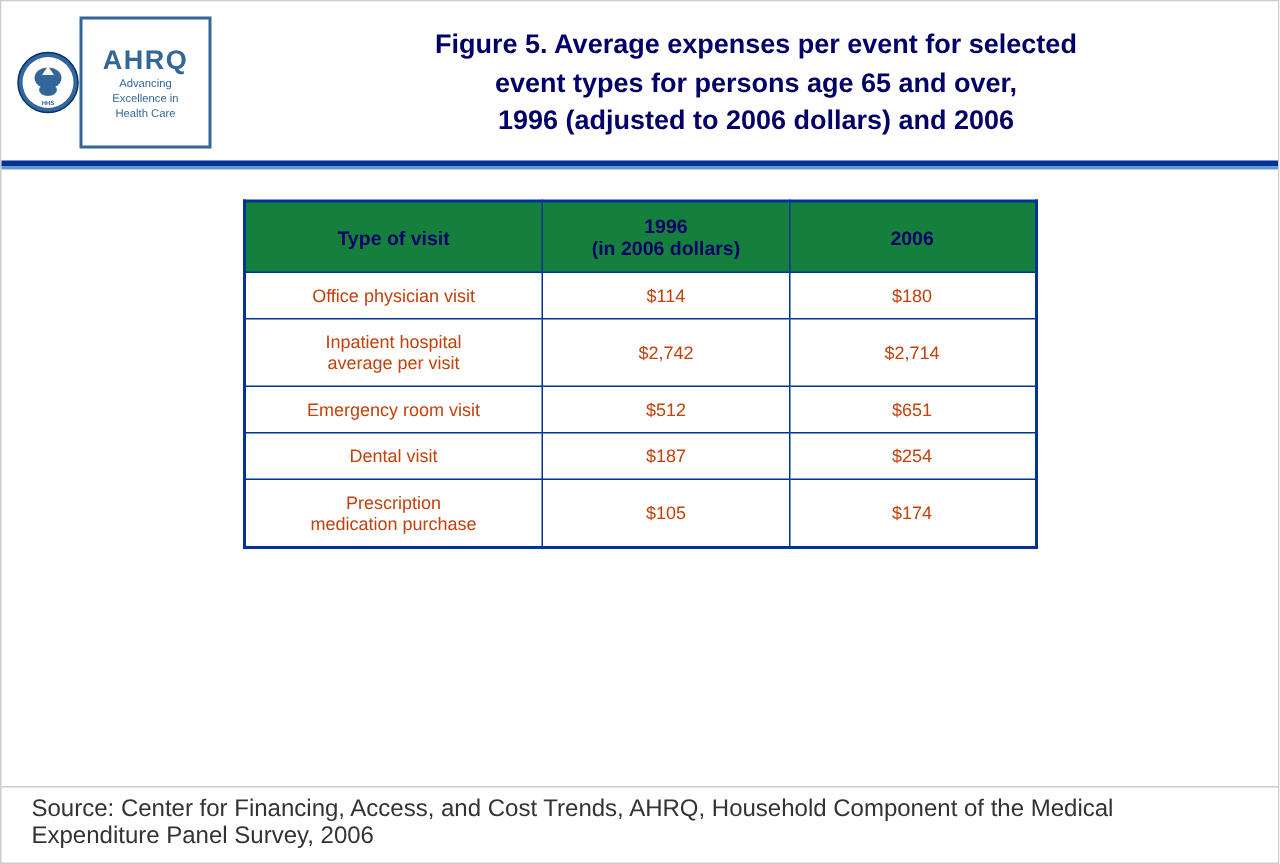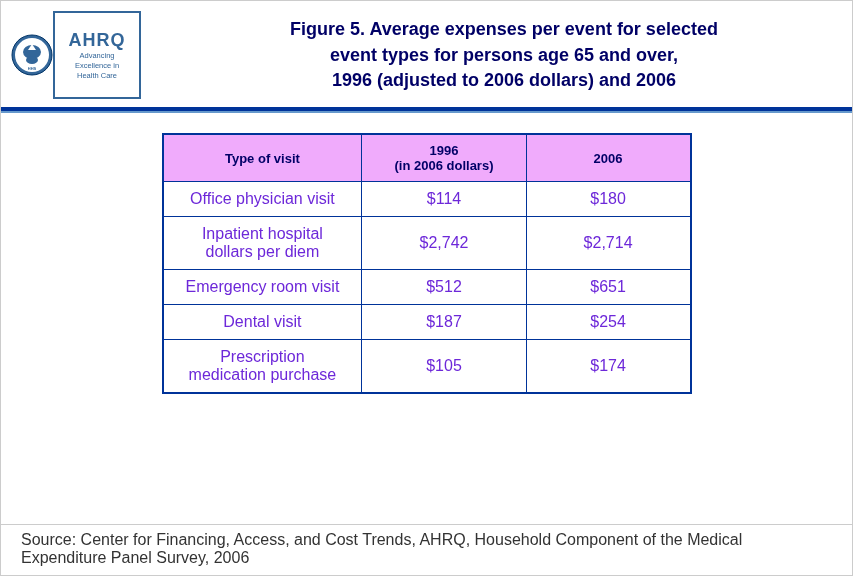--- a/index.html
+++ b/index.html
@@ -102,29 +102,29 @@
 
     .data-table th,
     .data-table td {
       border: 1px solid #003399;
       padding: 8px 12px;
       text-align: center;
       vertical-align: middle;
     }
 
     .data-table thead tr th {
-      background: #f0abfc;
+      background: #15803d;
       font-weight: bold;
       color: #000066;
       font-size: 13px;
     }
 
     .data-table tbody tr td {
-      color: #6d28d9;
-      font-size: 16px;
+      color: #c2410c;
+      font-size: 12px;
       background: #ffffff;
     }
 
     .col-visit {
       width: 200px;
       text-align: center;
     }
 
     .col-1996 {
       width: 165px;
@@ -214,21 +214,21 @@
             <span>$114</span>
           </td>
           <td class="col-2006">
             <span>$180</span>
           </td>
         </tr>
 
         <tr>
           <td class="col-visit">
             <span>Inpatient hospital</span><br>
-            <span>dollars per diem</span>
+            <span>average per visit</span>
           </td>
           <td class="col-1996">
             <span>$2,742</span>
           </td>
           <td class="col-2006">
             <span>$2,714</span>
           </td>
         </tr>
 
         <tr>

